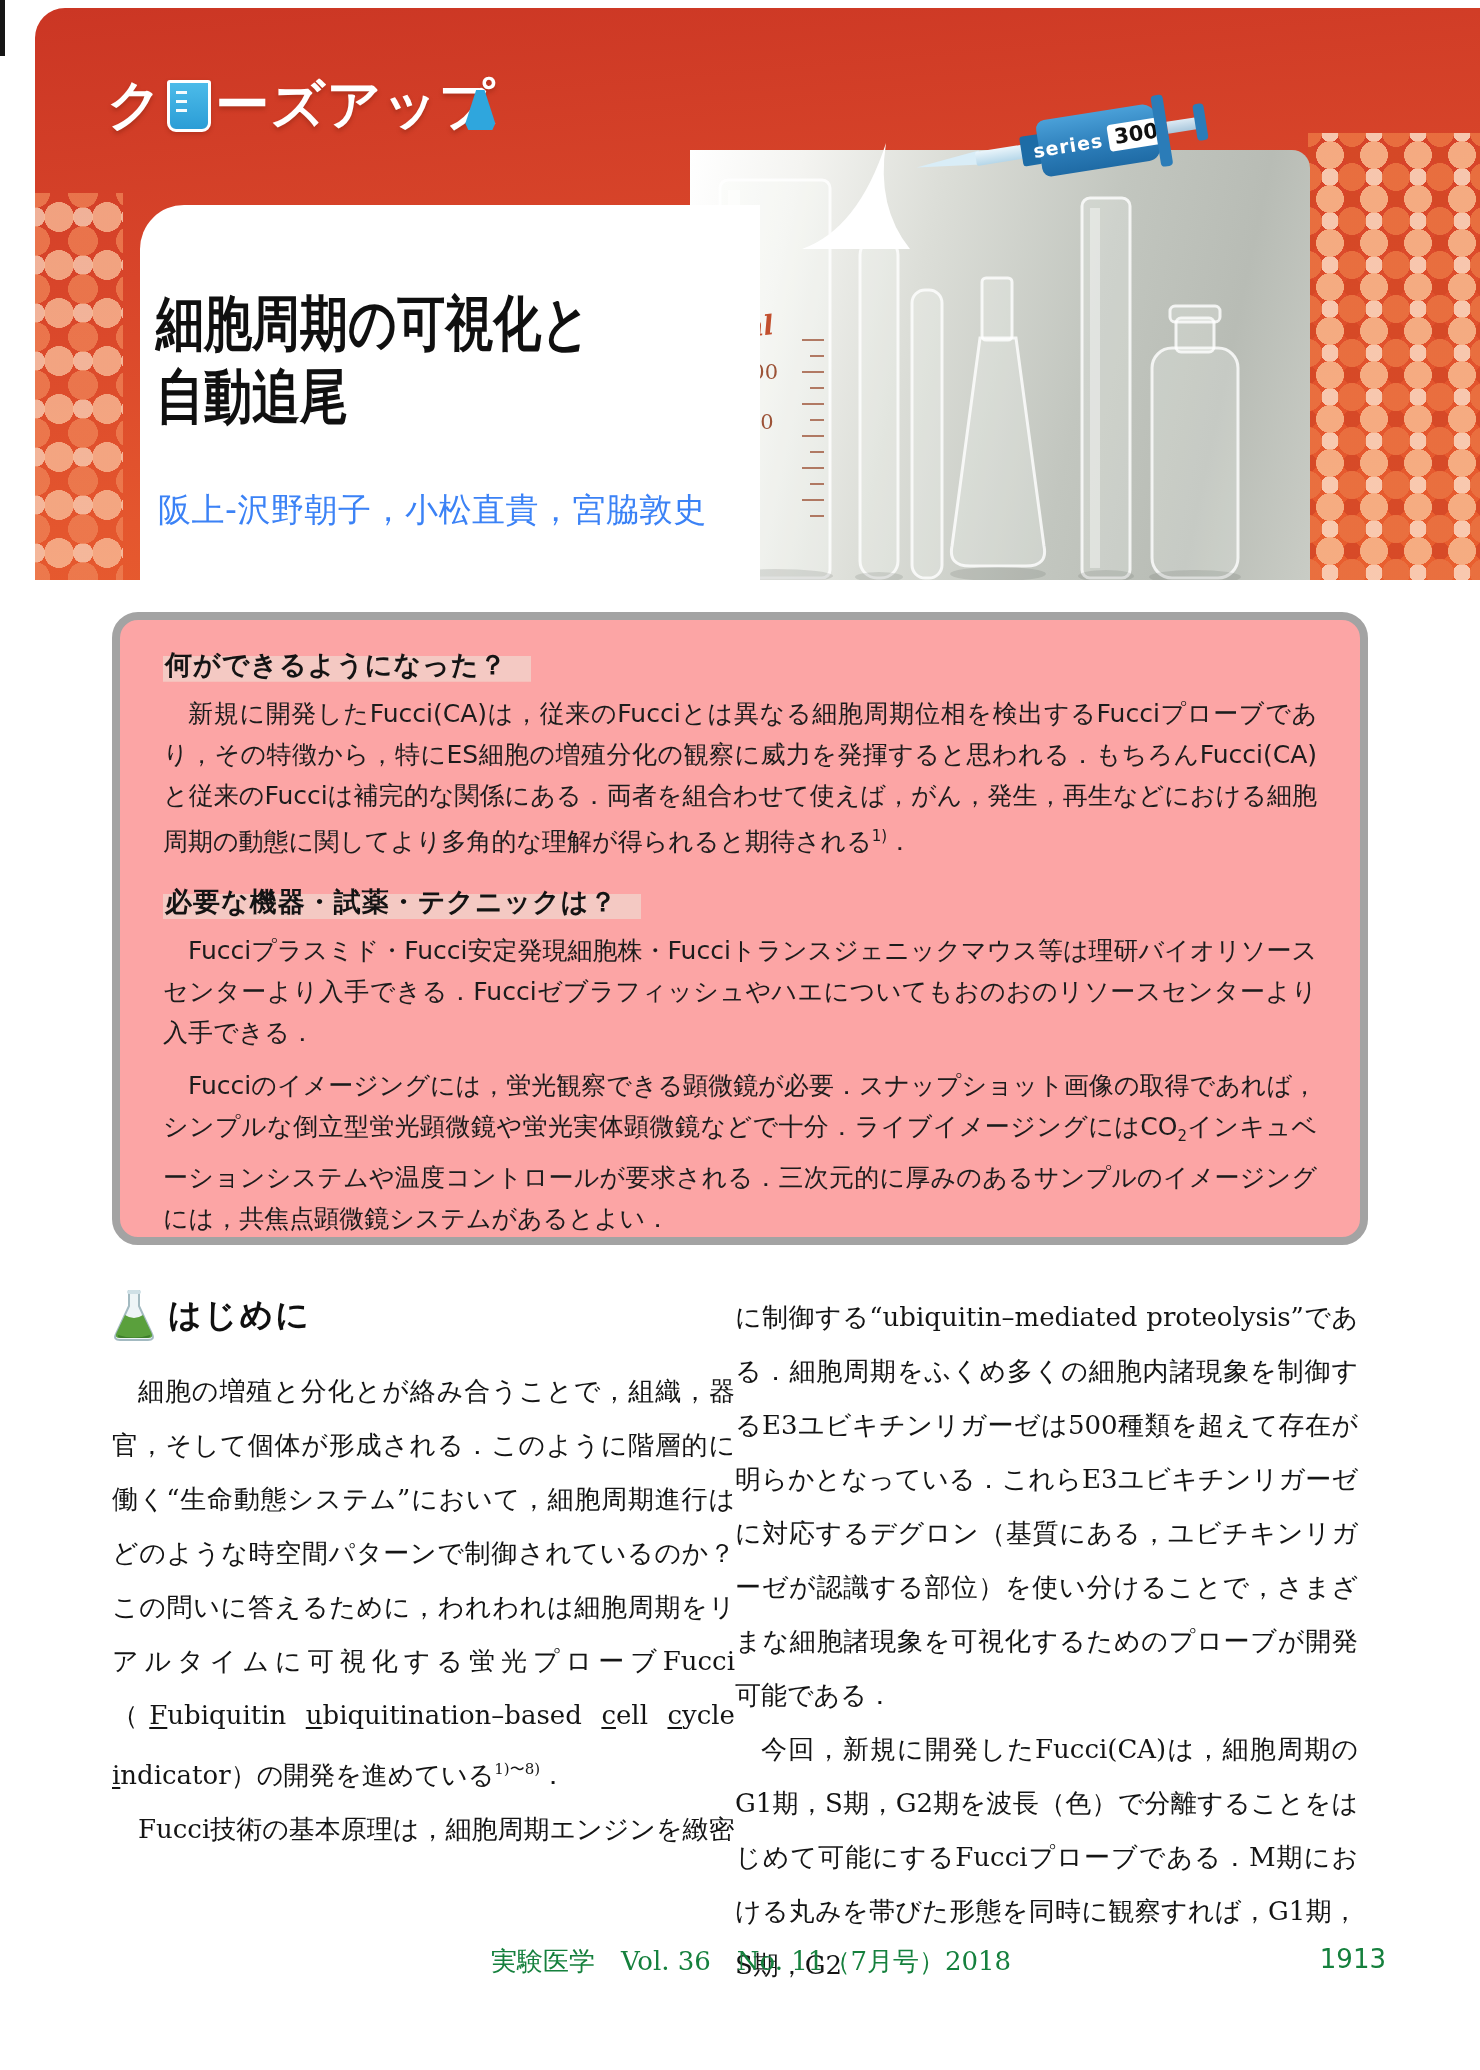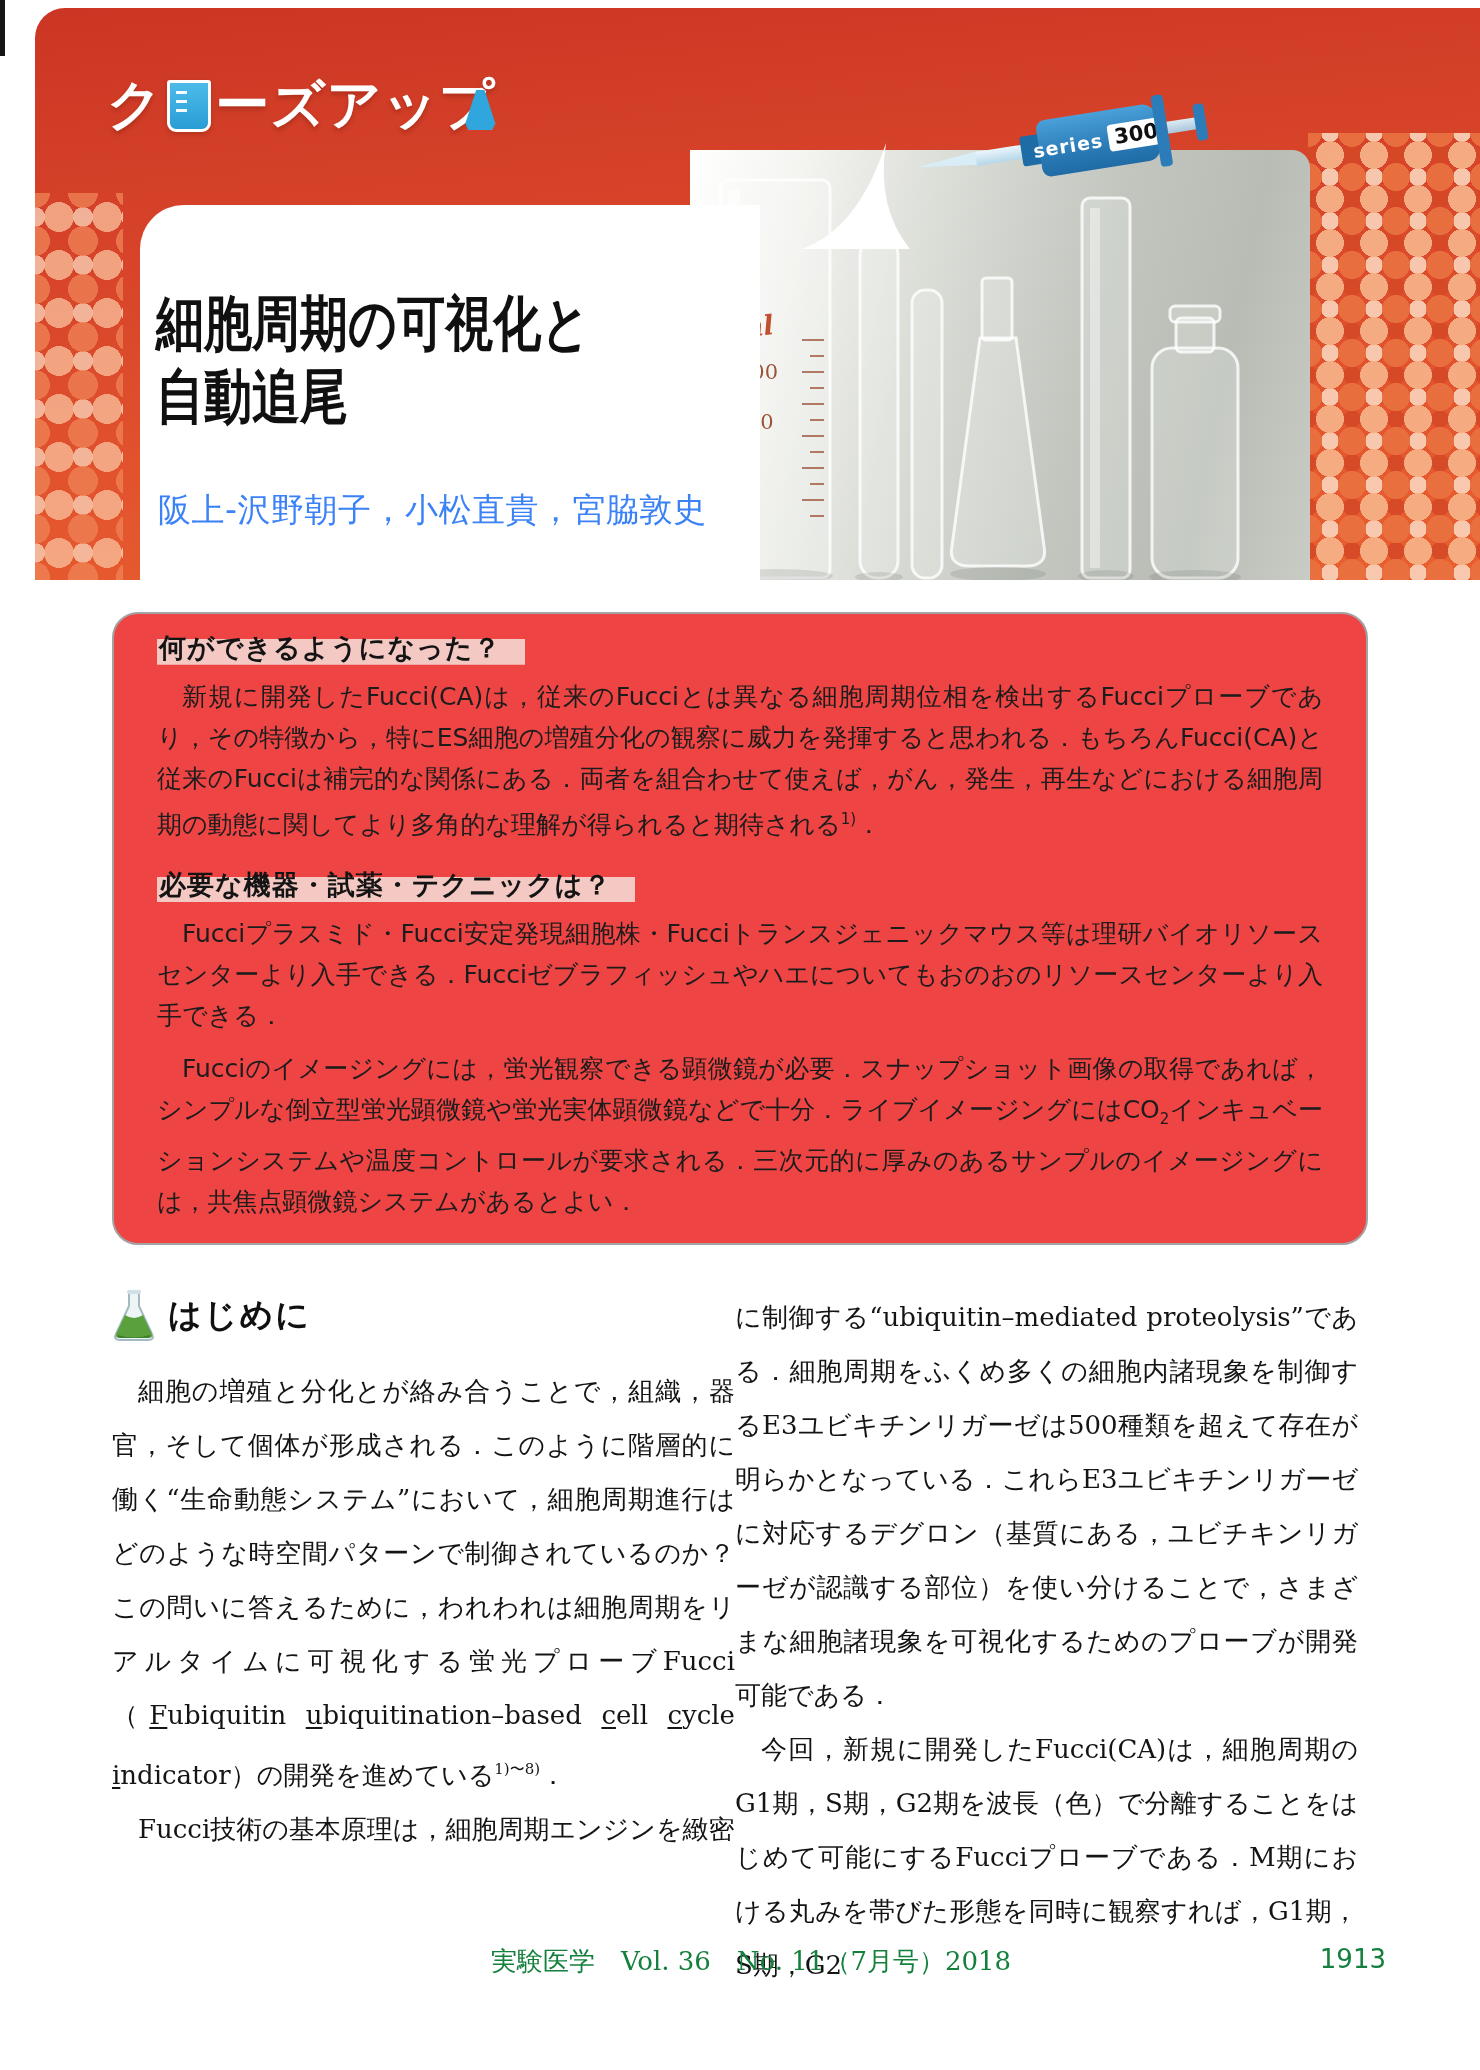--- a/index.html
+++ b/index.html
@@ -80,21 +80,21 @@
            display:flex;align-items:center;justify-content:center;gap:6px;}
   .series-label{color:#fff;font-weight:700;font-size:19px;letter-spacing:1px;}
   .series-num{background:#fff;color:#101010;font-weight:900;font-size:21px;line-height:1.2;
            padding:1px 6px;border-radius:4px;}
   .pip-flange{left:242px;top:14px;width:12px;height:72px;background:#2b7cb8;border-radius:4px;}
   .pip-rod{left:254px;top:42px;width:30px;height:12px;background:linear-gradient(#dceaf4,#a9c7dc);}
   .pip-cap{left:282px;top:29px;width:11px;height:37px;background:#2b7cb8;border-radius:4px;}
 
   
   .infobox{position:absolute;left:112px;top:612px;width:1256px;height:633px;box-sizing:border-box;
-        background:#ef4444;border:2px solid #a3a3a3;border-radius:26px;padding:16px 43px 26px;}
+        background:#fca5a5;border:8px solid #a3a3a3;border-radius:26px;padding:27px 43px 26px;}
   .box-h{margin:0 0 10px;font-size:27px;font-weight:800;color:#141414;letter-spacing:1px;}
   .box-h.mt{margin-top:22px;}
   .hl{background-image:linear-gradient(#f4c9c3,#f4c9c3);background-size:100% 78%;
       background-position:0 100%;background-repeat:no-repeat;padding:0 24px 2px 2px;}
   .box-p{margin:0 0 12px;font-size:25px;line-height:41px;text-align:justify;text-indent:1em;
       color:#1c1c1c;font-weight:500;}
 
   
   .columns{position:absolute;left:112px;top:1288px;width:1278px;display:flex;}
   .col{width:623px;}

